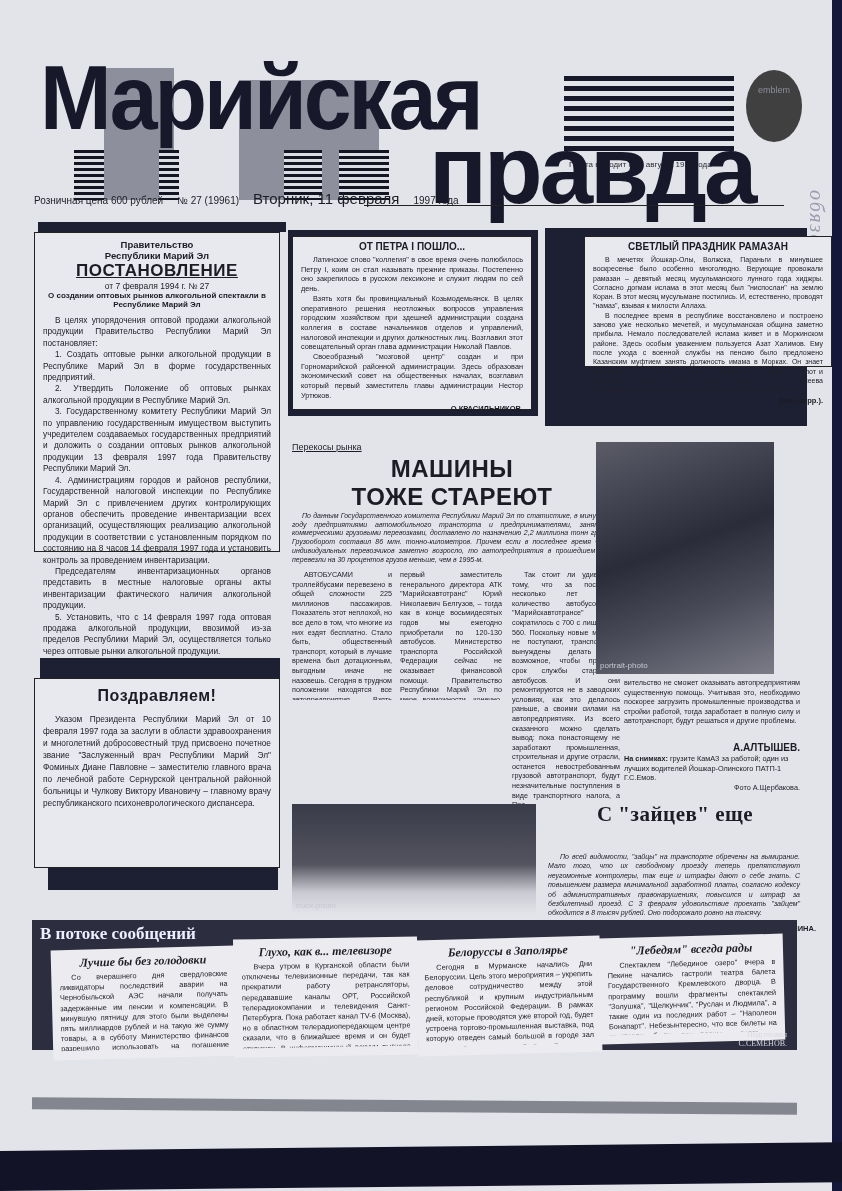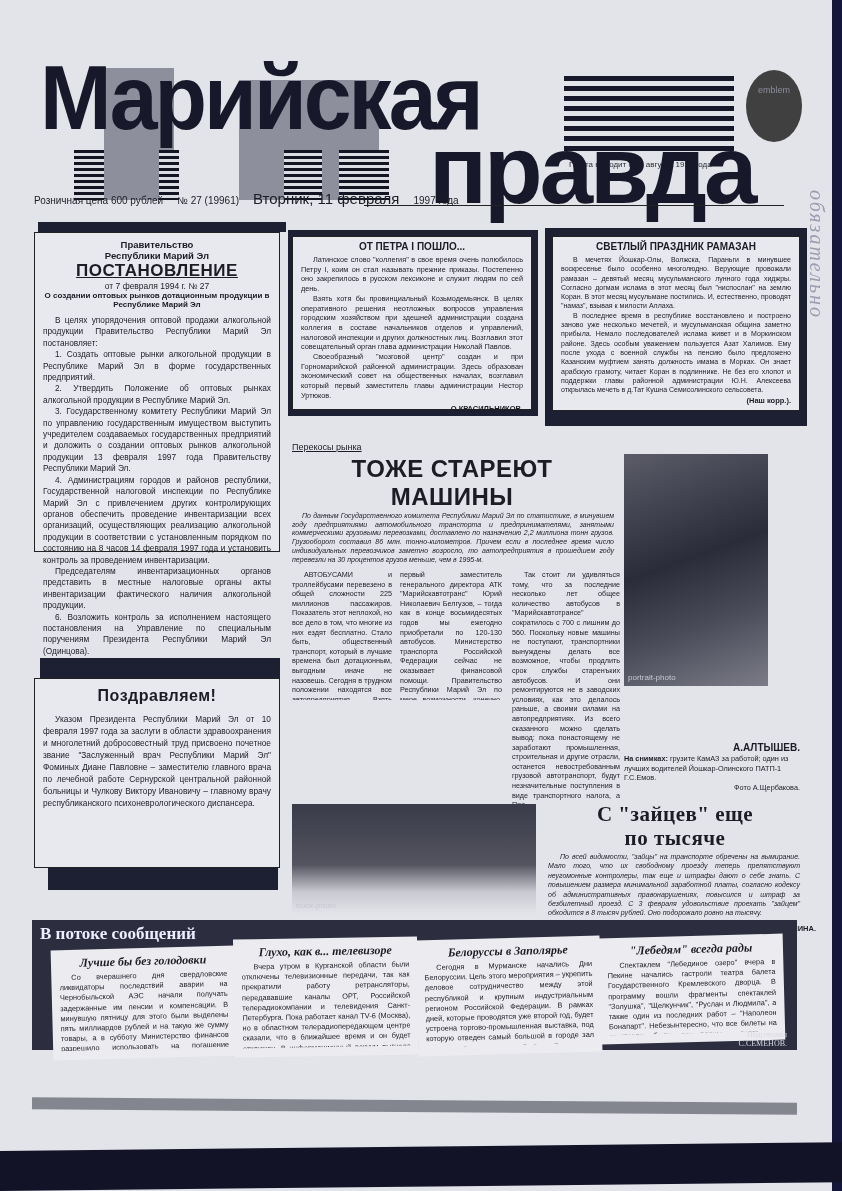--- a/index.html
+++ b/index.html
@@ -75,27 +75,28 @@
   </div>
 
   <div class="handwrite">обязательно</div>
 
   <div class="shadow-box" style="left:38px;top:222px;width:248px;height:10px;"></div>
   <div class="box" style="left:34px;top:232px;width:246px;height:320px;padding:6px 8px;box-sizing:border-box;">
     <div class="hd-small" style="font-size:9.5px;">Правительство</div>
     <div class="hd-small" style="font-size:9.5px;">Республики Марий Эл</div>
     <div class="hd-big" style="font-size:17px;text-decoration:underline;">ПОСТАНОВЛЕНИЕ</div>
     <div style="text-align:center;font-size:8.5px;">от 7 февраля 1994 г. № 27</div>
-    <div style="text-align:center;font-size:8px;font-weight:bold;margin-bottom:6px;">О создании оптовых рынков дотационным продукции в Республике Марий Эл</div>
+    <div style="text-align:center;font-size:8px;font-weight:bold;margin-bottom:6px;">О создании оптовых рынков алкогольной спектакли в Республике Марий Эл</div>
     <p class="body-txt">В целях упорядочения оптовой продажи алкогольной продукции Правительство Республики Марий Эл постановляет:</p>
     <p class="body-txt">1. Создать оптовые рынки алкогольной продукции в Республике Марий Эл в форме государственных предприятий.</p>
     <p class="body-txt">2. Утвердить Положение об оптовых рынках алкогольной продукции в Республике Марий Эл.</p>
     <p class="body-txt">3. Государственному комитету Республики Марий Эл по управлению государственным имуществом выступить учредителем создаваемых государственных предприятий и доложить о создании оптовых рынков алкогольной продукции 13 февраля 1997 года Правительству Республики Марий Эл.</p>
     <p class="body-txt">4. Администрациям городов и районов республики, Государственной налоговой инспекции по Республике Марий Эл с привлечением других контролирующих органов обеспечить проведение инвентаризации всех организаций, осуществляющих реализацию алкогольной продукции в соответствии с установленным порядком по состоянию на 8 часов 14 февраля 1997 года и установить контроль за проведением инвентаризации.</p>
     <p class="body-txt">Председателям инвентаризационных органов представить в местные налоговые органы акты инвентаризации фактического наличия алкогольной продукции.</p>
+    <p class="body-txt">5. Установить, что с 14 февраля 1997 года оптовая продажа алкогольной продукции, ввозимой из-за пределов Республики Марий Эл, осуществляется только через оптовые рынки алкогольной продукции.</p>
     <p class="body-txt">6. Возложить контроль за исполнением настоящего постановления на Управление по специальным поручениям Президента Республики Марий Эл (Одинцова).</p>
     <div class="sign">Глава Правительства Республики Марий Эл</div>
     <div class="sign" style="margin-top:0;">В.КИСЛИЦЫН.</div>
   </div>
   <div class="shadow-box" style="left:40px;top:658px;width:240px;height:20px;"></div>
 
   <div class="box" style="left:34px;top:678px;width:246px;height:190px;padding:8px 8px;box-sizing:border-box;">
     <div class="hd-big" style="font-size:16px;margin-bottom:8px;">Поздравляем!</div>
     <p class="body-txt" style="font-size:8.3px;line-height:12px;">Указом Президента Республики Марий Эл от 10 февраля 1997 года за заслуги в области здравоохранения и многолетний добросовестный труд присвоено почетное звание "Заслуженный врач Республики Марий Эл" Фоминых Диане Павловне – заместителю главного врача по лечебной работе Сернурской центральной районной больницы и Чулкову Виктору Ивановичу – главному врачу республиканского психоневрологического диспансера.</p>
   </div>
@@ -104,55 +105,55 @@
   <div class="shadow-box" style="left:288px;top:230px;width:250px;height:186px;"></div>
   <div class="box" style="left:292px;top:236px;width:240px;height:174px;padding:4px 8px;box-sizing:border-box;">
     <div class="hd-small" style="font-size:10px;margin-bottom:3px;">ОТ ПЕТРА I ПОШЛО...</div>
     <p class="body-txt" style="font-size:7.3px;line-height:9.7px;">Латинское слово "коллегия" в свое время очень полюбилось Петру I, коим он стал называть прежние приказы. Постепенно оно закрепилось в русском лексиконе и служит людям по сей день.</p>
     <p class="body-txt" style="font-size:7.3px;line-height:9.7px;">Взять хотя бы провинциальный Козьмодемьянск. В целях оперативного решения неотложных вопросов управления городским хозяйством при здешней администрации создана коллегия в составе начальников отделов и управлений, налоговой инспекции и других должностных лиц. Возглавил этот совещательный орган глава администрации Николай Павлов.</p>
     <p class="body-txt" style="font-size:7.3px;line-height:9.7px;">Своеобразный "мозговой центр" создан и при Горномарийской районной администрации. Здесь образован экономический совет на общественных началах, возглавил который первый заместитель главы администрации Нестор Уртюков.</p>
     <div class="sign" style="font-size:7.5px;margin-top:3px;">О.КРАСИЛЬНИКОВ.</div>
   </div>
 
   <div class="shadow-box" style="left:545px;top:228px;width:262px;height:198px;"></div>
-  <div class="box" style="left:552px;top:236px;width:248px;height:175px;padding:4px 8px;box-sizing:border-box;">
+  <div class="box" style="left:584px;top:236px;width:248px;height:131px;padding:4px 8px;box-sizing:border-box;">
     <div class="hd-small" style="font-size:10px;margin-bottom:3px;">СВЕТЛЫЙ ПРАЗДНИК РАМАЗАН</div>
     <p class="body-txt" style="font-size:7px;line-height:9.3px;">В мечетях Йошкар-Олы, Волжска, Параньги в минувшее воскресенье было особенно многолюдно. Верующие провожали рамазан – девятый месяц мусульманского лунного года хиджры. Согласно догмам ислама в этот месяц был "ниспослан" на землю Коран. В этот месяц мусульмане постились. И, естественно, проводят "намаз", взывая к милости Аллаха.</p>
     <p class="body-txt" style="font-size:7px;line-height:9.3px;">В последнее время в республике восстановлено и построено заново уже несколько мечетей, и мусульманская община заметно прибыла. Немало последователей ислама живет и в Моркинском районе. Здесь особым уважением пользуется Азат Халимов. Ему после ухода с военной службы на пенсию было предложено Казанским муфтием занять должность имама в Морках. Он знает арабскую грамоту, читает Коран в подлиннике. Не без его хлопот и поддержки главы районной администрации Ю.Н. Алексеева открылась мечеть в д.Тат Кушна Семисолинского сельсовета.</p>
     <div class="sign" style="font-size:7.5px;margin-top:2px;">(Наш корр.).</div>
   </div>
 
   <div style="position:absolute;left:292px;top:442px;font-size:9px;text-decoration:underline;">Перекосы рынка</div>
   <div class="hd-big" style="position:absolute;left:292px;top:455px;width:320px;font-size:24px;line-height:28px;">
+    <div>МАШИНЫ</div>
     <div>ТОЖЕ СТАРЕЮТ</div>
-    <div>МАШИНЫ</div>
   </div>
   <p class="body-txt" style="position:absolute;left:292px;top:512px;width:322px;font-style:italic;font-size:7px;line-height:8.7px;text-indent:10px;">По данным Государственного комитета Республики Марий Эл по статистике, в минувшем году предприятиями автомобильного транспорта и предпринимателями, занятыми коммерческими грузовыми перевозками, доставлено по назначению 2,2 миллиона тонн грузов. Грузооборот составил 86 млн. тонно-километров. Причем если в последнее время число индивидуальных перевозчиков заметно возросло, то автопредприятия в прошедшем году перевезли на 30 процентов грузов меньше, чем в 1995-м.</p>
 
   <p class="body-txt" style="position:absolute;left:292px;top:570px;width:100px;height:130px;overflow:hidden;font-size:7.2px;line-height:9.6px;">АВТОБУСАМИ и троллейбусами перевезено в общей сложности 225 миллионов пассажиров. Показатель этот неплохой, но все дело в том, что многие из них ездят бесплатно. Стало быть, общественный транспорт, который в лучшие времена был дотационным, выгодным иначе не назовешь. Сегодня в трудном положении находятся все автопредприятия. Взять акционерную транспортную компанию "Марийскавтотранс", куда входит немало структурных подразделений. Примерно половина машинного парка уже износилась, а на его обновление нет денег. – За весь прошлый год удалось купить всего три автобуса, – с горечью говорит</p>
   <p class="body-txt" style="position:absolute;left:400px;top:570px;width:102px;height:130px;overflow:hidden;font-size:7.2px;line-height:9.6px;text-indent:0;">первый заместитель генерального директора АТК "Марийскавтотранс" Юрий Николаевич Белгузов, – тогда как в конце восьмидесятых годов мы ежегодно приобретали по 120-130 автобусов. Министерство транспорта Российской Федерации сейчас не оказывает финансовой помощи. Правительство Республики Марий Эл по мере возможности, конечно, поддерживает нас, но оно не в состоянии выделять нам крупные средства. Что касается транспортного налога, то его собирается очень мало. Да и откуда быть большим поступлениям, если промышленные предприятия и строительные организации не работают и на половину своей мощности.</p>
   <p class="body-txt" style="position:absolute;left:512px;top:570px;width:108px;height:300px;overflow:hidden;font-size:7.2px;line-height:9.6px;">Так стоит ли удивляться тому, что за последние несколько лет общее количество автобусов в "Марийскавтотрансе" сократилось с 700 с лишним до 560. Поскольку новые машины не поступают, транспортники вынуждены делать все возможное, чтобы продлить срок службы старенъких автобусов. И они ремонтируются не в заводских условиях, как это делалось раньше, а своими силами на автопредприятиях. Из всего сказанного можно сделать вывод: пока понастоящему не заработают промышленная, строительная и другие отрасли, останется невостребованным грузовой автотранспорт, будут незначительные поступления в виде транспортного налога, а Пра-</p>
 
-  <div class="photo" style="left:624px;top:442px;width:144px;height:232px;margin-top:12px;">
+  <div class="photo" style="left:596px;top:442px;width:178px;height:232px;">
     <span class="photo-label">portrait-photo</span>
   </div>
+  <p class="body-txt" style="position:absolute;left:624px;top:678px;width:176px;font-size:7.2px;line-height:9.6px;text-indent:0;">вительство не сможет оказывать автопредприятиям существенную помощь. Учитывая это, необходимо поскорее загрузить промышленные производства и стройки работой, тогда заработает в полную силу и автотранспорт, будут решаться и другие проблемы.</p>
   <div class="sign" style="position:absolute;left:624px;top:742px;width:176px;margin:0;font-size:10px;">А.АЛТЫШЕВ.</div>
   <div style="position:absolute;left:624px;top:754px;width:176px;font-size:7.3px;line-height:9.5px;">
     <b>На снимках:</b>
     <span>грузите КамАЗ за работой; один из лучших водителей Йошкар-Олинского ПАТП-1 Г.С.Емов.</span>
     <div style="text-align:right;font-weight:normal;">Фото А.Щербакова.</div>
   </div>
 
   <div class="photo" style="left:292px;top:804px;width:244px;height:110px;background:linear-gradient(180deg,#3a3b49 0%,#53545f 55%,#c9cad1 80%,#e3e4e9 100%);">
     <span class="photo-label">truck-photo</span>
   </div>
 
   <div class="hd-big" style="position:absolute;left:548px;top:802px;width:254px;font-family:'Liberation Serif',serif;font-size:21px;line-height:24px;">
     <div>С "зайцев" еще</div>
-    <div>по тысяче</div>
   </div>
   <p class="body-txt" style="position:absolute;left:548px;top:852px;width:252px;font-style:italic;font-size:7px;line-height:9.4px;">По всей видимости, "зайцы" на транспорте обречены на вымирание. Мало того, что их свободному проезду теперь препятствуют неугомонные контролеры, так еще и штрафы дают о себе знать. С повышением размера минимальной заработной платы, согласно кодексу об административных правонарушениях, повысился и штраф за безбилетный проезд. С 3 февраля удовольствие проехать "зайцем" обходится в 8 тысяч рублей. Оно подорожало ровно на тысячу.</p>
   <div class="sign" style="position:absolute;left:548px;top:908px;width:252px;margin:16px;font-size:7.5px;">Э.КРУПИНА.</div>
 
   <div class="band">
     <div class="band-title">В потоке сообщений</div>
 
     <div class="note" style="left:20px;top:28px;width:168px;height:98px;transform:rotate(-1.5deg);">
       <h4>Лучше бы без голодовки</h4>
       <p class="body-txt" style="height:78px;overflow:hidden;">Со вчерашнего дня свердловские ликвидаторы последствий аварии на Чернобыльской АЭС начали получать задержанные им пенсии и компенсации. В минувшую пятницу для этого были выделены пять миллиардов рублей и на такую же сумму товары, а в субботу Министерство финансов разрешило использовать на погашение федеральных долгов двадцать пять миллиардов рублей из средств Управления федерального казначейства по области.</p>

